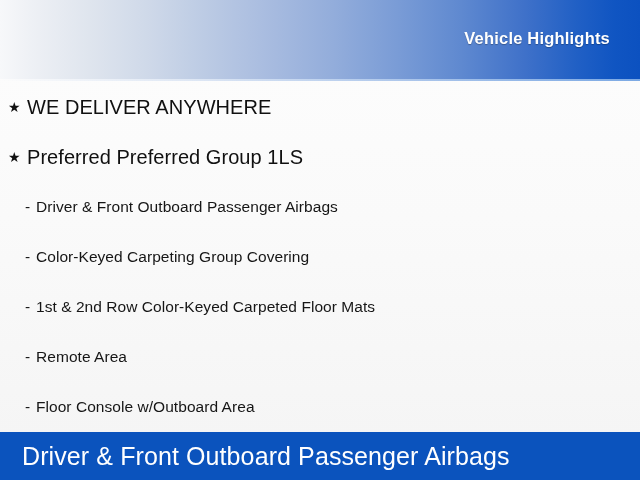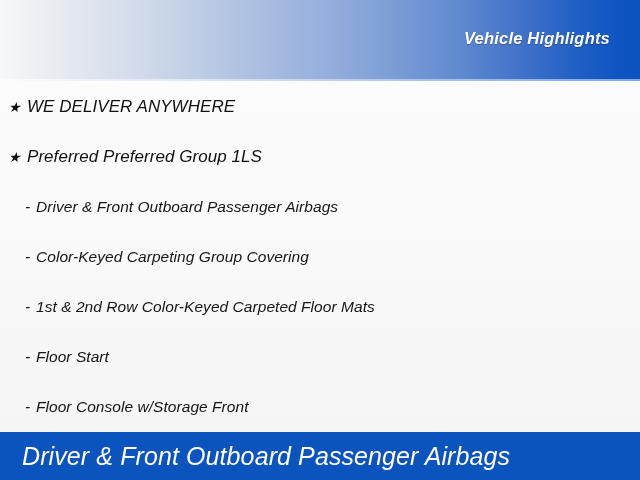--- a/index.html
+++ b/index.html
@@ -13,21 +13,20 @@
     font-family: "Liberation Sans", sans-serif;
     background: #ffffff;
   }
 
   #slide {
     position: relative;
     width: 640px;
     height: 480px;
     background: linear-gradient(180deg, #fdfdfd 0%, #fafafa 45%, #f4f4f4 100%);
     overflow: hidden;
-    font-style: italic;
   }
 
   
   #header-band {
     position: absolute;
     left: 0;
     top: 0;
     width: 640px;
     height: 79px;
     background: linear-gradient(90deg,
@@ -108,21 +107,21 @@
     line-height: 1;
     color: #1a1a1a;
   }
   .feature-label {
     font-size: 15.5px;
     color: #161616;
     white-space: nowrap;
     letter-spacing: 0.05px;
   }
   .level-0 .feature-label {
-    font-size: 17px;
+    font-size: 20px;
     color: #101010;
   }
 
   
   #caption-banner {
     position: absolute;
     left: 0;
     top: 432px;
     width: 640px;
     height: 48px;
@@ -171,25 +170,25 @@
       <li class="feature-row level-1" style="top: 153px;">
         <span class="bullet-dash">-</span>
         <span class="feature-label">Color-Keyed Carpeting Group Covering</span>
       </li>
       <li class="feature-row level-1" style="top: 203px;">
         <span class="bullet-dash">-</span>
         <span class="feature-label">1st &amp; 2nd Row Color-Keyed Carpeted Floor Mats</span>
       </li>
       <li class="feature-row level-1" style="top: 253px;">
         <span class="bullet-dash">-</span>
-        <span class="feature-label">Floor Start</span>
+        <span class="feature-label">Remote Area</span>
       </li>
       <li class="feature-row level-1" style="top: 303px;">
         <span class="bullet-dash">-</span>
-        <span class="feature-label">Floor Console w/Storage Front</span>
+        <span class="feature-label">Floor Console w/Outboard Area</span>
       </li>
     </ul>
 
   <div id="caption-banner-topline"></div>
   <div id="caption-banner">
     <span id="caption-text">Driver &amp; Front Outboard Passenger Airbags</span>
   </div>
 
 </div>
 

